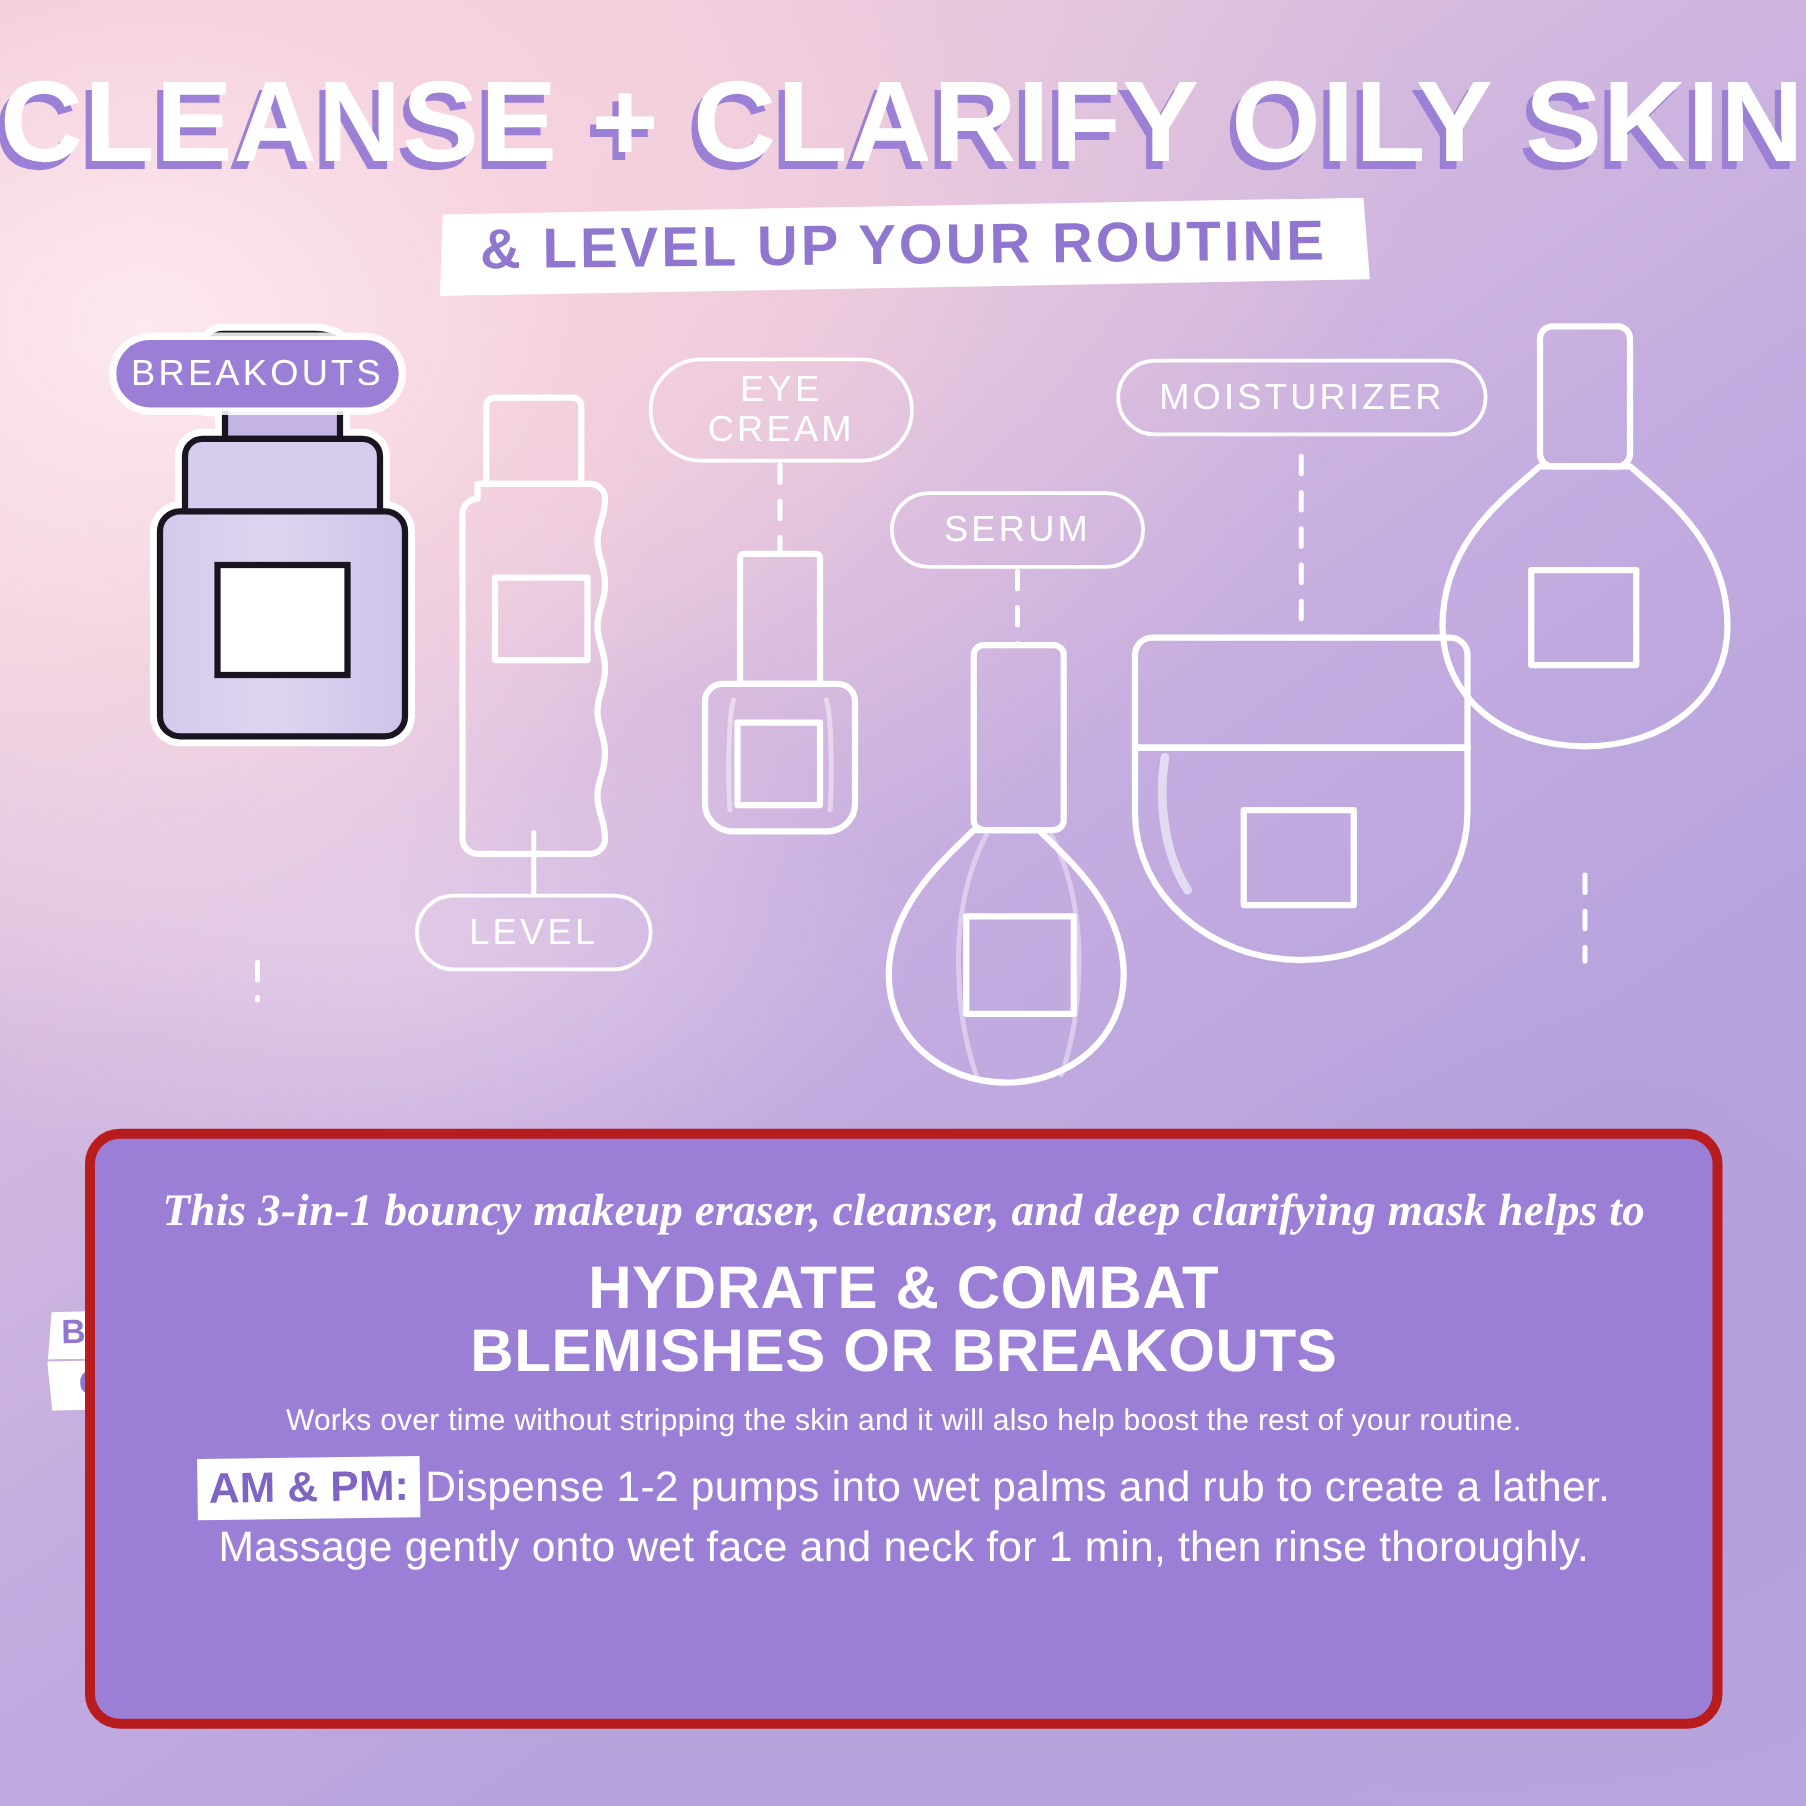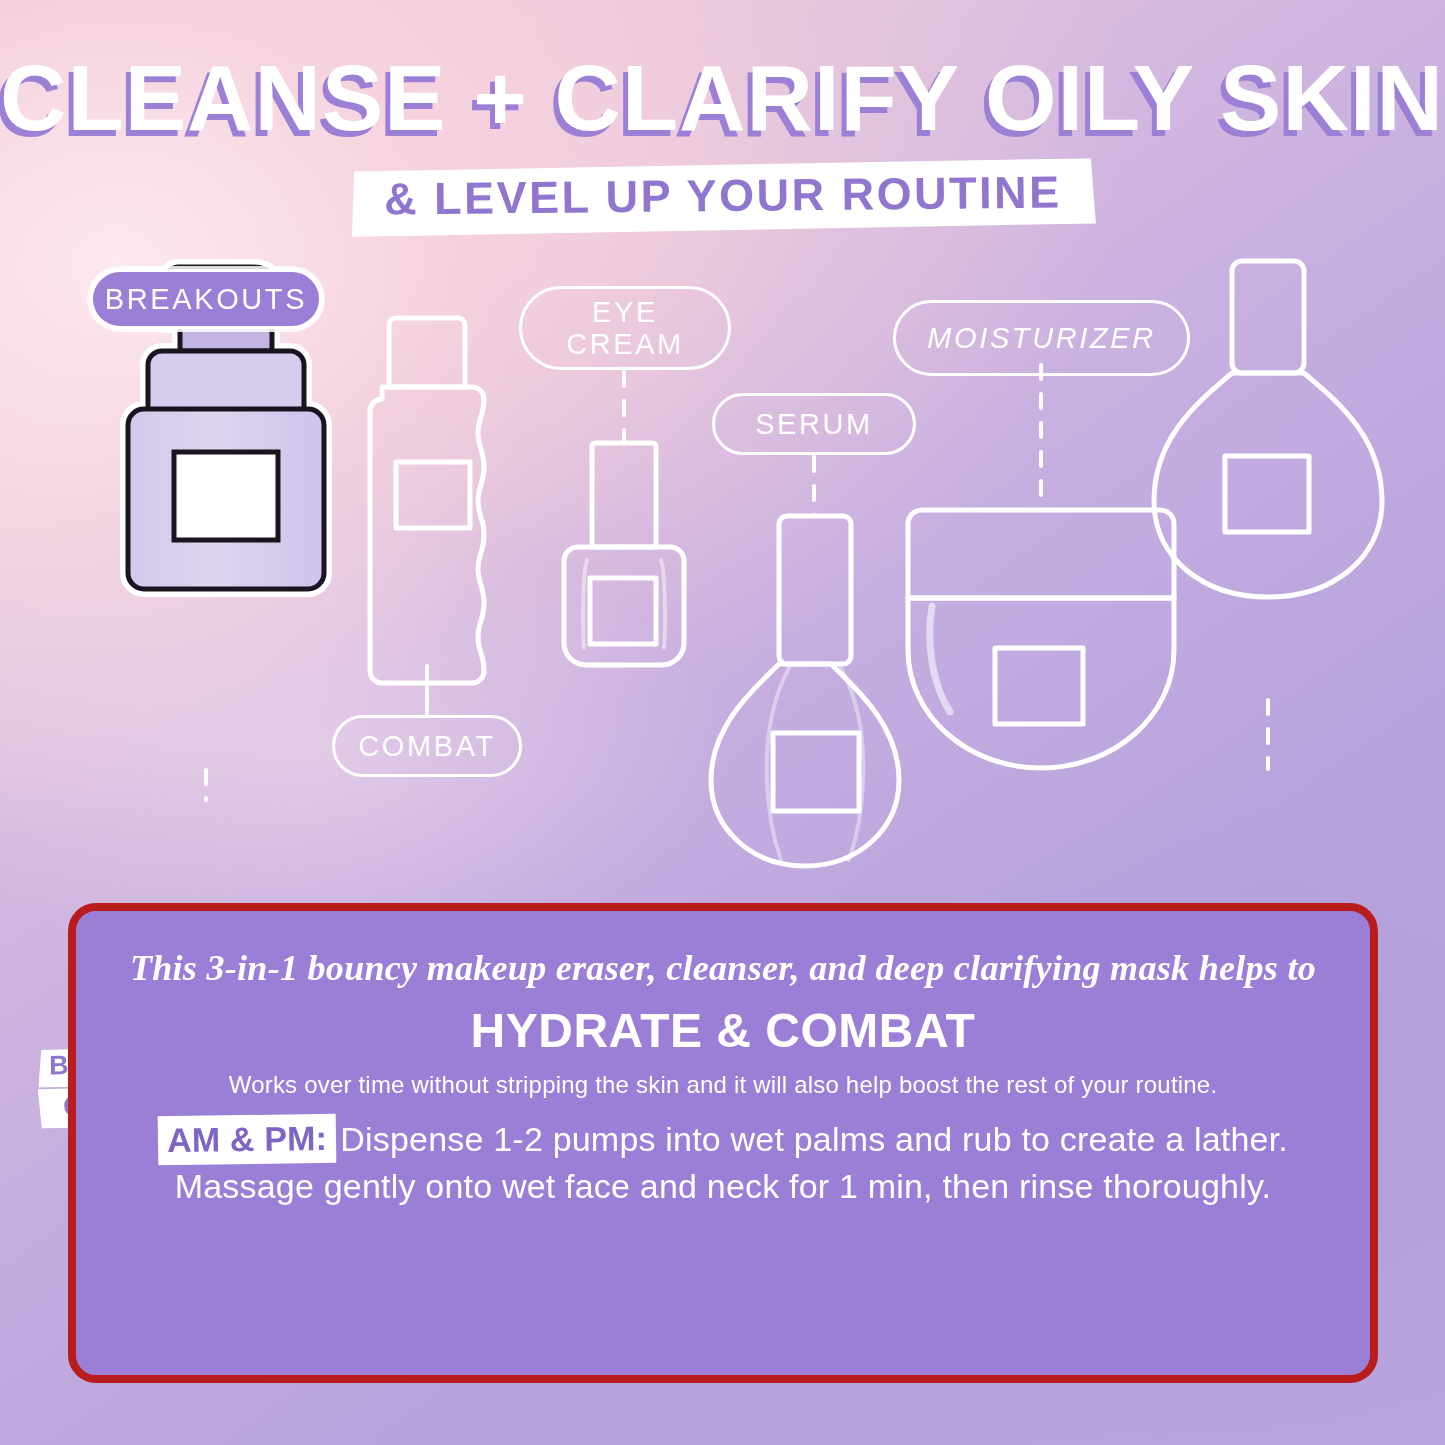--- a/index.html
+++ b/index.html
@@ -78,21 +78,21 @@
     background:#9b7fd6;
     border-color:#ffffff;
     box-shadow:0 0 0 3px rgba(255,255,255,0.85);
   }
 
   
   #pill-cleanser   { left:90px;   top:21px;  width:232px; height:60px; }
   #pill-toner      { left:332px;  top:467px; width:190px; height:62px; }
   #pill-eyecream   { left:519px;  top:38px;  width:212px; height:84px; }
   #pill-serum      { left:712px;  top:145px; width:204px; height:62px; }
-  #pill-moisturizer{ left:893px;  top:52px;  width:297px; height:76px;font-style:italic; }
+  #pill-moisturizer{ left:893px;  top:39px;  width:297px; height:62px; }
   #pill-sunglow    { left:1152px; top:521px; width:233px; height:62px; }
 
   
   #product-name{
     position:absolute; left:38px; top:795px; width:350px;
     display:flex; flex-direction:column; align-items:stretch;
   }
   .tape{
     background:#ffffff;
     color:#9076cf;
@@ -260,34 +260,35 @@
 
       <path d="M162 103 h128 a14 14 0 0 1 14 14 v46 h-156 v-46 a14 14 0 0 1 14 -14 z" fill="#d6cdee" stroke="#1a1420" stroke-width="5" stroke-linejoin="round"></path>
 
       <path d="M144 161 h164 a16 16 0 0 1 16 16 v148 a16 16 0 0 1 -16 16 h-164 a16 16 0 0 1 -16 -16 v-148 a16 16 0 0 1 16 -16 z" fill="url(#bodyGrad)" stroke="#1a1420" stroke-width="5" stroke-linejoin="round"></path>
 
       <rect x="174" y="204" width="104" height="88" fill="#ffffff" stroke="#1a1420" stroke-width="5"></rect>
     </g>
   </svg>
 
   <div class="pill filled" id="pill-cleanser">BREAKOUTS</div>
-  <div class="pill" id="pill-toner">COMBAT</div>
+  <div class="pill" id="pill-toner">LEVEL</div>
   <div class="pill" id="pill-eyecream">EYE
 CREAM</div>
   <div class="pill" id="pill-serum">SERUM</div>
   <div class="pill" id="pill-moisturizer">MOISTURIZER</div>
 
   <div id="product-name">
     <div class="tape t1">BLUEBERRY BOUNCE</div>
     <div class="tape t2">GENTLE CLEANSER</div>
   </div>
 </div>
 
 <div id="card">
   <div class="card-intro">This 3-in-1 bouncy makeup eraser, cleanser, and deep clarifying mask helps to</div>
   <div class="card-head">
     <div>HYDRATE &amp; COMBAT</div>
+    <div>BLEMISHES OR BREAKOUTS</div>
   </div>
   <div class="card-body">Works over time without stripping the skin and it will also help boost the rest of your routine.</div>
   <div class="card-usage">
     <span class="hl">AM &amp; PM:</span><span>Dispense 1-2 pumps into wet palms and rub to create a lather. Massage gently onto wet face and neck for 1 min, then rinse thoroughly.</span>
   </div>
 </div>
 
 </body></html>

